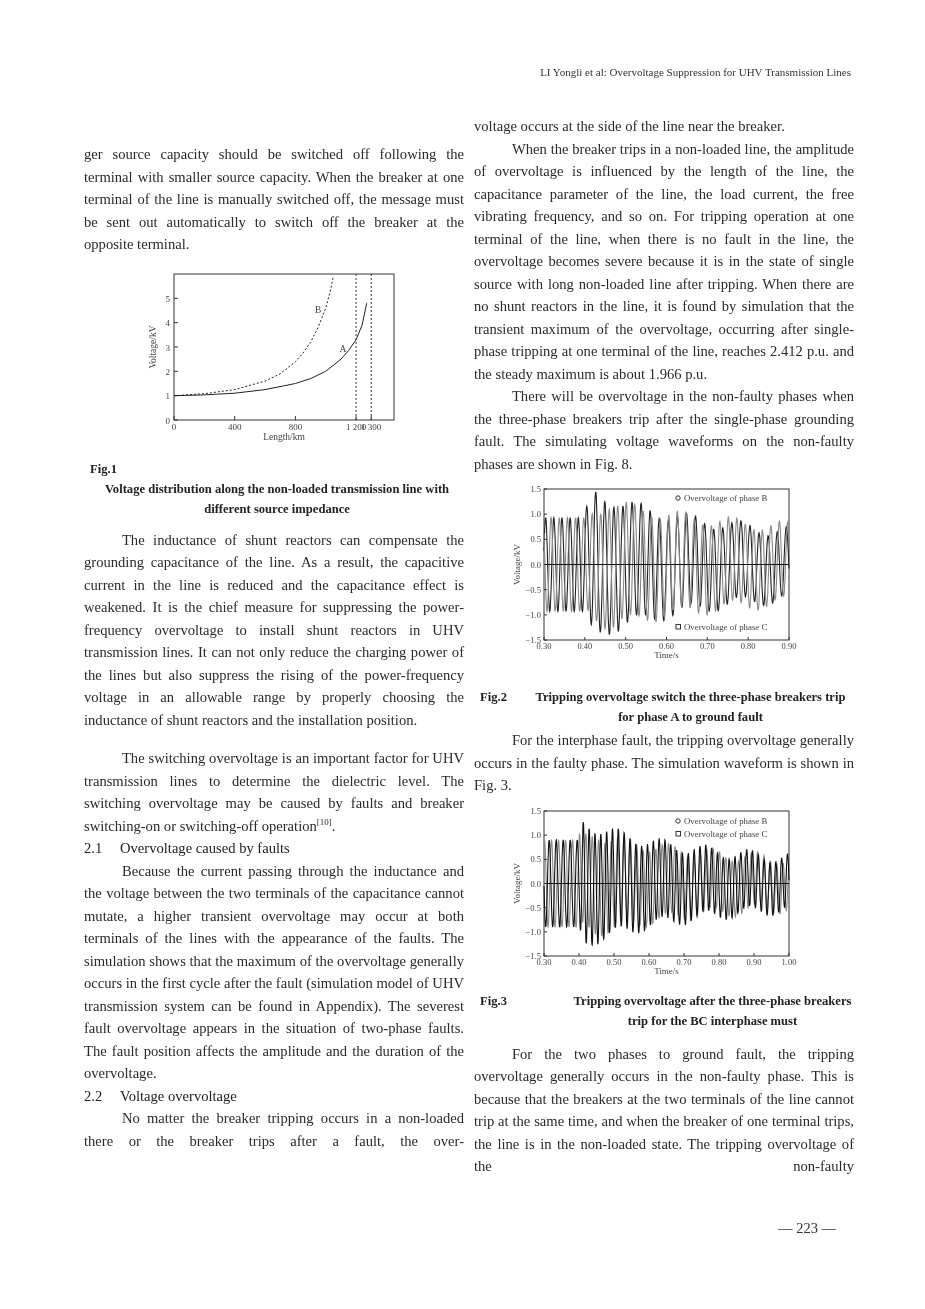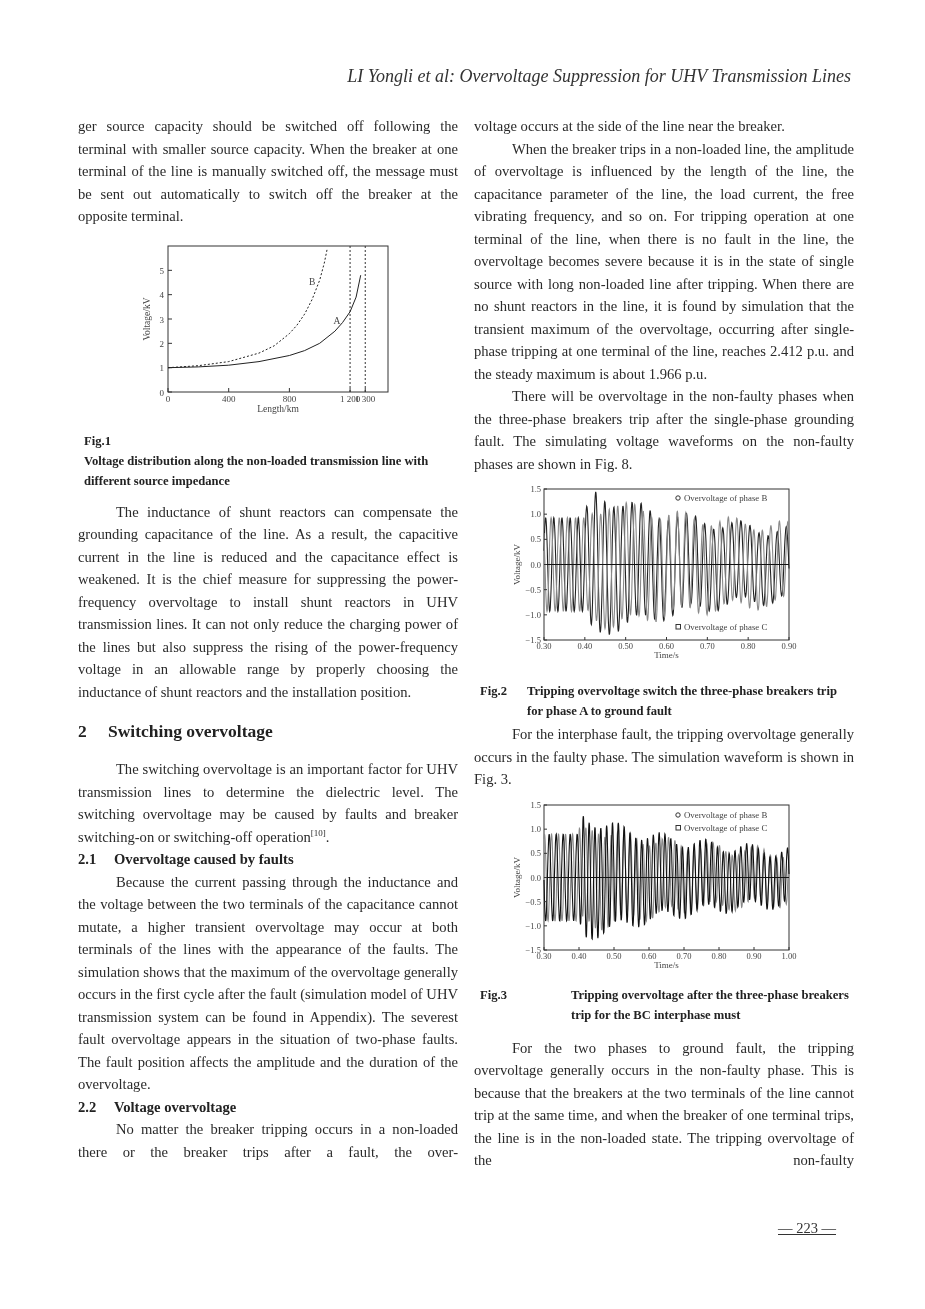--- a/index.html
+++ b/index.html
@@ -1,34 +1,34 @@
 <!DOCTYPE html>
 <html><head>
 <meta charset="utf-8">
 <style>
   html, body { margin: 0; padding: 0; background: #ffffff; }
   body { width: 925px; height: 1309px; position: relative; overflow: hidden;
          font-family: "Liberation Serif", "DejaVu Serif", serif; color: #2a2a2a; }
-  .running-head { position: absolute; top: 66px; right: 74px; font-style: italic; font-size: 18px; color: #333; }
+  .running-head { position: absolute; top: 66px; right: 74px; font-size: 11px; color: #333; }
   .col { position: absolute; top: 115px; width: 380px; }
-  .col-left { left: 78px; }
+  .col-left { left: 84px; margin-top: 28px; }
   .col-right { left: 474px; }
   p.body { margin: 0; font-size: 14.6px; line-height: 22.5px; text-align: justify; text-align-last: auto; }
   p.indent { text-indent: 2.6em; }
   p.last { text-align-last: left; }
   .fig { position: relative; }
   .caption { font-family: "Liberation Serif", serif; font-weight: bold; font-size: 12.6px; line-height: 20px; color: #222; display: flex; }
   .caption .num { flex: 0 0 auto; width: 47px; }
-  .caption .txt { flex: 1; }
+  .caption .txt { flex: 1; text-align: center; }
   h2.sec { font-size: 17.5px; font-weight: bold; margin: 0; color: #222; }
   h2.sec .secnum { display: inline-block; width: 30px; }
-  h3.sub { font-size: 14.6px; font-weight: bold; margin: 0; line-height: 22.5px; color: #222; }
+  h3.sub { font-size: 14.6px; font-weight: normal; margin: 0; line-height: 22.5px; color: #222; }
   h3.sub .secnum { display: inline-block; width: 36px; }
   sup { font-size: 9px; line-height: 0; }
-  .page-num { position: absolute; top: 1220px; left: 778px; font-size: 14.5px; color: #333; text-decoration: underline; }
+  .page-num { position: absolute; top: 1220px; left: 778px; font-size: 14.5px; color: #333; }
   svg text { font-family: "Liberation Serif", serif; fill: #444; }
 </style>
 </head>
 <body>
 
 <div class="running-head">LI Yongli et al: Overvoltage Suppression for UHV Transmission Lines</div>
 
 <div class="col col-left">
   <p class="body last">ger source capacity should be switched off following the terminal with smaller source capacity. When the breaker at one terminal of the line is manually switched off, the message must be sent out automatically to switch off the breaker at the opposite terminal.</p>
 
@@ -67,23 +67,20 @@
         <text x="0" y="0" font-size="9.5" text-anchor="middle" transform="translate(72,81) rotate(-90)">Voltage/kV</text>
       </svg>
   </div>
   <div class="caption" style="margin-top:3px;margin-left:6px;flex-direction:column;">
     <span class="num">Fig.1</span>
     <span class="txt">Voltage distribution along the non-loaded transmission line with different source impedance</span>
   </div>
 
   <p class="body indent last" style="margin-top:10px;">The inductance of shunt reactors can compensate the grounding capacitance of the line. As a result, the capacitive current in the line is reduced and the capacitance effect is weakened. It is the chief measure for suppressing the power-frequency overvoltage to install shunt reactors in UHV transmission lines. It can not only reduce the charging power of the lines but also suppress the rising of the power-frequency voltage in an allowable range by properly choosing the inductance of shunt reactors and the installation position.</p>
 
-  <h2 class="sec" style="margin-top:18px;">
-    <span class="secnum">2</span><span>Switching overvoltage</span>
-  </h2>
 
   <p class="body indent last" style="margin-top:16px;">
     <span>The switching overvoltage is an important factor for UHV transmission lines to determine the dielectric level. The switching overvoltage may be caused by faults and breaker switching-on or switching-off operation</span><sup>[10]</sup><span>.</span>
   </p>
 
   <h3 class="sub">
     <span class="secnum">2.1</span><span>Overvoltage caused by faults</span>
   </h3>
   <p class="body indent last">Because the current passing through the inductance and the voltage between the two terminals of the capacitance cannot mutate, a higher transient overvoltage may occur at both terminals of the lines with the appearance of the faults. The simulation shows that the maximum of the overvoltage generally occurs in the first cycle after the fault (simulation model of UHV transmission system can be found in Appendix). The severest fault overvoltage appears in the situation of two-phase faults. The fault position affects the amplitude and the duration of the overvoltage.</p>
 
@@ -135,21 +132,21 @@
         <text x="192.5" y="175" font-size="9" text-anchor="middle">Time/s</text>
         <text x="0" y="0" font-size="9" text-anchor="middle" transform="translate(46,81.5) rotate(-90)">Voltage/kV</text>
         <rect x="199" y="10" width="114" height="11" fill="#fff"></rect>
         <circle cx="204" cy="15" r="2.2" fill="none" stroke="#333"></circle>
         <text x="210" y="18" font-size="8.8">Overvoltage of phase B</text>
         <rect x="199" y="139" width="114" height="11" fill="#fff"></rect>
         <rect x="202" y="141.5" width="4.5" height="4.5" fill="none" stroke="#333"></rect>
         <text x="210" y="147" font-size="8.8">Overvoltage of phase C</text>
       </svg>
   </div>
-  <div class="caption" style="margin-top:6px;margin-left:6px;">
+  <div class="caption" style="margin-top:12px;margin-left:6px;">
     <span class="num">Fig.2</span>
     <span class="txt">Tripping overvoltage switch the three-phase breakers trip for phase A to ground fault</span>
   </div>
 
   <p class="body indent last" style="margin-top:2px;">For the interphase fault, the tripping overvoltage generally occurs in the faulty phase. The simulation waveform is shown in Fig. 3.</p>
 
   <div class="fig" style="margin-top:8px;height:180px;">
     <svg id="fig3-svg" width="380" height="180" viewBox="0 0 380 180">
         <rect x="70" y="6" width="245" height="145" fill="none" stroke="#333" stroke-width="1"></rect>
         <path d="M70.0 39.7L70.3 36.1L70.5 35.0L70.8 36.5L71.1 40.5L71.4 46.7L71.6 54.8L71.9 64.4L72.2 74.7L72.5 85.3L72.7 95.5L73.0 104.7L73.3 112.3L73.5 117.9L73.8 121.2L74.1 121.9L74.4 120.1L74.6 115.8L74.9 109.2L75.2 100.9L75.4 91.2L75.7 80.8L76.0 70.2L76.3 60.1L76.5 51.1L76.8 43.7L77.1 38.5L77.4 35.5L77.6 35.2L77.9 37.4L78.2 42.0L78.4 48.8L78.7 57.4L79.0 67.3L79.3 77.8L79.5 88.3L79.8 98.3L80.1 107.1L80.3 114.1L80.6 119.1L80.9 121.7L81.2 121.7L81.4 119.1L81.7 114.1L82.0 107.0L82.3 98.2L82.5 88.3L82.8 77.7L83.1 67.2L83.3 57.4L83.6 48.8L83.9 42.0L84.2 37.4L84.4 35.2L84.7 35.5L85.0 38.5L85.2 43.8L85.5 51.1L85.8 60.1L86.1 70.2L86.3 80.8L86.6 91.2L86.9 100.9L87.2 109.3L87.4 115.8L87.7 120.1L88.0 121.9L88.2 121.2L88.5 117.9L88.8 112.3L89.1 104.7L89.3 95.5L89.6 85.3L89.9 74.7L90.1 64.3L90.4 54.8L90.7 46.7L91.0 40.4L91.2 36.5L91.5 35.0L91.8 36.1L92.1 39.7L92.3 45.7L92.6 53.6L92.9 62.9L93.1 73.2L93.4 83.8L93.7 94.1L94.0 103.5L94.2 111.3L94.5 117.3L94.8 120.9L95.0 122.0L95.3 120.5L95.6 116.5L95.9 110.3L96.1 102.2L96.4 92.6L96.7 82.3L97.0 71.7L97.2 61.5L97.5 52.3L97.8 44.7L98.0 39.1L98.3 35.8L98.6 35.1L98.9 36.9L99.1 41.2L99.4 47.8L99.7 56.1L99.9 65.8L100.2 76.2L100.5 86.8L100.8 96.9L101.0 105.9L101.3 113.3L101.6 118.5L101.8 121.5L102.1 121.8L102.4 119.6L102.7 115.0L102.9 108.2L103.2 99.6L103.5 89.7L103.8 79.2L104.0 68.7L104.3 58.7L104.6 49.9L104.8 42.9L105.1 32.1L105.4 29.4L105.7 29.9L105.9 33.4L106.2 39.8L106.5 48.6L106.8 59.1L107.0 70.7L107.3 82.5L107.6 93.6L107.8 103.3L108.1 110.8L108.4 115.6L108.7 117.3L108.9 115.9L109.2 111.4L109.5 104.1L109.7 94.5L110.0 83.4L110.3 71.5L110.6 59.7L110.8 48.9L111.1 39.8L111.4 33.1L111.7 29.3L111.9 28.7L112.2 31.4L112.5 37.2L112.7 45.6L113.0 56.2L113.3 68.1L113.6 80.6L113.8 92.7L114.1 103.5L114.4 112.4L114.6 118.7L114.9 121.9L115.2 121.8L115.5 118.4L115.7 112.0L116.0 103.0L116.3 92.1L116.5 80.1L116.8 67.8L117.1 56.2L117.4 46.1L117.6 38.2L117.9 33.2L118.2 31.4L118.5 33.0L118.7 37.9L119.0 45.7L119.3 56.0L119.5 68.0L119.8 80.9L120.1 93.8L120.4 105.6L120.6 115.8L120.9 123.4L121.2 127.9L121.4 129.1L121.7 126.9L122.0 121.3L122.3 112.9L122.5 102.2L122.8 90.0L123.1 77.2L123.4 64.9L123.6 53.8L123.9 44.9L124.2 38.6L124.4 35.6L124.7 36.0L125.0 39.7L125.3 46.6L125.5 56.0L125.8 67.5L126.1 80.0L126.3 92.8L126.6 104.8L126.9 115.4L127.2 123.6L127.4 129.0L127.7 131.1L128.0 129.9L128.3 125.4L128.5 117.9L128.8 108.1L129.1 96.5L129.3 84.1L129.6 71.8L129.9 60.3L130.2 50.6L130.4 43.4L130.7 39.0L131.0 38.0L131.3 40.2L131.5 45.5L131.8 53.6L132.1 63.8L132.3 75.4L132.6 87.6L132.9 99.4L133.2 110.0L133.4 118.7L133.7 124.8L134.0 127.9L134.2 127.8L134.5 124.4L134.8 118.0L135.1 109.1L135.3 98.3L135.6 86.3L135.9 74.1L136.2 62.4L136.4 52.1L136.7 44.0L137.0 38.5L137.2 36.1L137.5 36.9L137.8 40.8L138.1 47.6L138.3 56.6L138.6 67.3L138.9 78.8L139.1 90.4L139.4 101.1L139.7 110.2L140.0 117.0L140.2 121.0L140.5 122.0L140.8 119.8L141.1 114.6L141.3 106.8L141.6 96.9L141.9 85.6L142.1 73.7L142.4 62.1L142.7 51.5L143.0 42.8L143.2 36.4L143.5 33.0L143.8 32.6L144.0 35.3L144.3 40.8L144.6 48.8L144.9 58.7L145.1 69.7L145.4 81.0L145.7 91.8L145.9 101.4L146.2 109.0L146.5 114.0L146.8 116.2L147.0 115.3L147.3 111.4L147.6 104.8L147.9 96.1L148.1 85.6L148.4 74.4L148.7 63.1L148.9 52.5L149.2 43.4L149.5 36.5L149.8 32.2L150.0 30.9L150.3 32.5L150.6 37.1L150.8 44.2L151.1 53.3L151.4 63.8L151.7 74.9L151.9 85.9L152.2 95.9L152.5 104.2L152.8 110.2L153.0 113.6L153.3 114.1L153.6 111.6L153.8 106.4L154.1 98.8L154.4 89.4L154.7 78.9L154.9 68.1L155.2 57.7L155.5 48.4L155.8 41.1L156.0 36.1L156.3 33.9L156.6 34.6L156.8 38.1L157.1 44.3L157.4 52.7L157.7 62.6L157.9 73.4L158.2 84.4L158.5 94.7L158.7 103.6L159.0 110.5L159.3 114.9L159.6 116.6L159.8 115.4L160.1 111.4L160.4 105.0L160.6 96.6L160.9 86.9L161.2 76.5L161.5 66.3L161.7 56.9L162.0 49.1L162.3 43.5L162.6 40.3L162.8 40.0L163.1 42.5L163.4 47.6L163.6 55.1L163.9 64.3L164.2 74.6L164.5 85.3L164.7 95.6L165.0 104.8L165.3 112.3L165.5 117.6L165.8 120.2L166.1 120.1L166.4 117.2L166.6 111.8L166.9 104.3L167.2 95.2L167.5 85.2L167.7 75.1L168.0 65.5L168.3 57.2L168.5 50.8L168.8 46.7L169.1 45.2L169.4 46.5L169.6 50.5L169.9 56.8L170.2 65.0L170.4 74.5L170.7 84.7L171.0 94.8L171.3 104.1L171.5 112.0L171.8 117.8L172.1 121.2L172.4 121.9L172.6 120.0L172.9 115.4L173.2 108.6L173.4 100.1L173.7 90.5L174.0 80.4L174.3 70.6L174.5 61.8L174.8 54.7L175.1 49.6L175.3 47.0L175.6 47.0L175.9 49.7L176.2 54.8L176.4 62.0L176.7 70.7L177.0 80.2L177.3 90.0L177.5 99.2L177.8 107.2L178.1 113.5L178.3 117.5L178.6 119.1L178.9 117.9L179.2 114.2L179.4 108.2L179.7 100.4L180.0 91.2L180.3 81.3L180.5 71.4L180.8 62.3L181.1 54.5L181.3 48.6L181.6 45.0L181.9 43.9L182.2 45.4L182.4 49.4L182.7 55.5L183.0 63.4L183.2 72.3L183.5 81.7L183.8 90.9L184.1 99.1L184.3 105.9L184.6 110.6L184.9 112.9L185.2 112.7L185.4 110.0L185.7 104.9L186.0 97.9L186.2 89.3L186.5 79.8L186.8 70.1L187.1 60.9L187.3 52.7L187.6 46.2L187.9 41.9L188.1 39.9L188.4 40.5L188.7 43.5L189.0 48.8L189.2 55.9L189.5 64.4L189.8 73.5L190.1 82.7L190.3 91.2L190.6 98.4L190.9 103.9L191.1 107.2L191.4 108.1L191.7 106.5L192.0 102.5L192.2 96.4L192.5 88.7L192.8 79.9L193.0 70.6L193.3 61.4L193.6 53.2L193.9 46.4L194.1 41.4L194.4 38.8L194.7 38.6L194.9 40.8L195.2 45.4L195.5 51.9L195.8 59.9L196.0 68.8L196.3 78.0L196.6 86.8L196.9 94.6L197.1 100.8L197.4 105.1L197.7 107.0L197.9 106.6L198.2 103.7L198.5 98.7L198.8 91.9L199.0 83.9L199.3 75.1L199.6 66.3L199.9 58.0L200.1 50.9L200.4 45.6L200.7 42.3L200.9 41.4L201.2 42.9L201.5 46.7L201.8 52.5L202.0 60.0L202.3 68.6L202.6 77.7L202.8 86.6L203.1 94.8L203.4 101.7L203.7 106.8L203.9 109.7L204.2 110.3L204.5 108.5L204.8 104.5L205.0 98.6L205.3 91.2L205.6 82.9L205.8 74.3L206.1 66.1L206.4 58.7L206.7 52.9L206.9 49.0L207.2 47.2L207.5 47.9L207.7 50.8L208.0 55.8L208.3 62.6L208.6 70.6L208.8 79.4L209.1 88.3L209.4 96.6L209.6 103.9L209.9 109.5L210.2 113.1L210.5 114.5L210.7 113.6L211.0 110.4L211.3 105.2L211.6 98.5L211.8 90.6L212.1 82.1L212.4 73.8L212.6 66.1L212.9 59.7L213.2 55.0L213.5 52.4L213.7 52.0L214.0 53.9L214.3 57.9L214.5 63.8L214.8 71.1L215.1 79.3L215.4 87.9L215.6 96.1L215.9 103.5L216.2 109.5L216.5 113.7L216.7 115.7L217.0 115.5L217.3 113.0L217.5 108.4L217.8 102.2L218.1 94.6L218.4 86.3L218.6 77.8L218.9 69.8L219.2 62.9L219.4 57.4L219.7 53.8L220.0 52.4L220.3 53.2L220.5 56.2L220.8 61.1L221.1 67.6L221.4 75.2L221.6 83.3L221.9 91.3L222.2 98.8L222.4 105.0L222.7 109.6L223.0 112.2L223.3 112.6L223.5 110.9L223.8 107.0L224.1 101.3L224.3 94.1L224.6 86.0L224.9 77.6L225.2 69.4L225.4 62.0L225.7 55.9L226.0 51.5L226.3 49.2L226.5 49.1L226.8 51.1L227.1 55.1L227.3 60.8L227.6 67.8L227.9 75.5L228.2 83.4L228.4 90.9L228.7 97.5L229.0 102.6L229.3 105.8L229.5 107.0L229.8 106.1L230.1 103.0L230.3 98.0L230.6 91.5L230.9 83.9L231.2 75.7L231.4 67.5L231.7 59.9L232.0 53.4L232.2 48.5L232.5 45.5L232.8 44.6L233.1 45.9L233.3 49.2L233.6 54.2L233.9 60.8L234.1 68.2L234.4 76.0L234.7 83.7L235.0 90.6L235.2 96.3L235.5 100.3L235.8 102.4L236.1 102.4L236.3 100.3L236.6 96.2L236.9 90.5L237.1 83.6L237.4 75.8L237.7 67.9L238.0 60.4L238.2 53.7L238.5 48.5L238.8 45.0L239.0 43.5L239.3 44.1L239.6 46.7L239.9 51.3L240.1 57.4L240.4 64.6L240.7 72.4L241.0 80.2L241.2 87.6L241.5 93.8L241.8 98.6L242.0 101.6L242.3 102.6L242.6 101.5L242.9 98.4L243.1 93.6L243.4 87.3L243.7 80.2L243.9 72.6L244.2 65.2L244.5 58.5L244.8 52.9L245.0 49.0L245.3 46.9L245.6 46.9L245.9 49.0L246.1 52.9L246.4 58.5L246.7 65.4L246.9 73.0L247.2 80.9L247.5 88.5L247.8 95.2L248.0 100.7L248.3 104.4L248.6 106.2L248.8 106.0L249.1 103.8L249.4 99.8L249.7 94.2L249.9 87.5L250.2 80.3L250.5 72.9L250.8 66.1L251.0 60.2L251.3 55.7L251.6 53.0L251.8 52.3L252.1 53.6L252.4 56.8L252.7 61.7L252.9 68.1L253.2 75.3L253.5 83.0L253.7 90.6L254.0 97.5L254.3 103.4L254.6 107.7L254.8 110.1L255.1 110.6L255.4 109.1L255.7 105.7L255.9 100.7L256.2 94.4L256.5 87.3L256.7 80.0L257.0 72.9L257.3 66.6L257.6 61.5L257.8 58.0L258.1 56.4L258.4 56.8L258.6 59.1L258.9 63.2L259.2 68.8L259.5 75.5L259.7 82.8L260.0 90.1L260.3 97.1L260.6 103.1L260.8 107.7L261.1 110.7L261.4 111.7L261.6 110.8L261.9 107.9L262.2 103.3L262.5 97.4L262.7 90.5L263.0 83.1L263.3 75.8L263.5 69.0L263.8 63.3L264.1 59.1L264.4 56.6L264.6 56.0L264.9 57.4L265.2 60.6L265.5 65.4L265.7 71.4L266.0 78.2L266.3 85.3L266.5 92.2L266.8 98.3L267.1 103.3L267.4 106.7L267.6 108.2L267.9 107.9L268.2 105.6L268.4 101.5L268.7 96.0L269.0 89.4L269.3 82.1L269.5 74.7L269.8 67.6L270.1 61.5L270.4 56.6L270.6 53.4L270.9 52.0L271.2 52.5L271.4 54.9L271.7 59.0L272.0 64.5L272.3 70.8L272.5 77.7L272.8 84.6L273.1 90.9L273.4 96.2L273.6 100.1L273.9 102.3L274.2 102.7L274.4 101.1L274.7 97.8L275.0 92.9L275.3 86.7L275.5 79.7L275.8 72.5L276.1 65.4L276.3 59.0L276.6 53.7L276.9 50.0L277.2 48.0L277.4 47.9L277.7 49.6L278.0 53.2L278.3 58.1L278.5 64.2L278.8 71.0L279.1 77.9L279.3 84.5L279.6 90.3L279.9 94.9L280.2 97.8L280.4 99.0L280.7 98.4L281.0 95.9L281.2 91.7L281.5 86.2L281.8 79.8L282.1 72.9L282.3 65.9L282.6 59.5L282.9 54.1L283.1 50.0L283.4 47.5L283.7 46.9L284.0 48.1L284.2 51.1L284.5 55.7L284.8 61.6L285.1 68.3L285.3 75.3L285.6 82.2L285.9 88.4L286.1 93.6L286.4 97.3L286.7 99.4L287.0 99.6L287.2 98.0L287.5 94.7L287.8 89.9L288.0 84.1L288.3 77.6L288.6 70.9L288.9 64.5L289.1 58.9L289.4 54.4L289.7 51.5L290.0 50.4L290.2 51.1L290.5 53.6L290.8 57.7L291.0 63.2L291.3 69.6L291.6 76.6L291.9 83.6L292.1 90.2L292.4 95.9L292.7 100.2L292.9 103.0L293.2 104.0L293.5 103.2L293.8 100.6L294.0 96.5L294.3 91.1L294.6 85.0L294.9 78.4L295.1 72.0L295.4 66.1L295.7 61.3L295.9 57.9L296.2 56.1L296.5 56.1L296.8 57.9L297.0 61.4L297.3 66.3L297.6 72.3L297.9 79.0L298.1 85.9L298.4 92.6L298.7 98.5L298.9 103.2L299.2 106.5L299.5 108.1L299.8 107.9L300.0 105.9L300.3 102.2L300.6 97.3L300.8 91.3L301.1 84.8L301.4 78.2L301.7 72.1L301.9 66.8L302.2 62.7L302.5 60.1L302.8 59.3L303.0 60.2L303.3 62.9L303.6 67.1L303.8 72.5L304.1 78.7L304.4 85.3L304.7 91.9L304.9 97.8L305.2 102.8L305.5 106.5L305.7 108.5L306.0 108.7L306.3 107.2L306.6 104.0L306.8 99.4L307.1 93.6L307.4 87.2L307.6 80.4L307.9 73.9L308.2 68.1L308.5 63.4L308.7 60.1L309.0 58.4L309.3 58.5L309.6 60.3L309.8 63.7L310.1 68.5L310.4 74.2L310.6 80.5L310.9 86.8L311.2 92.8L311.5 98.0L311.7 101.9L312.0 104.4L312.3 105.2L312.5 104.2L312.8 101.5L313.1 97.3L313.4 91.8L313.6 85.5L313.9 78.8L314.2 72.1L314.5 66.0L314.7 60.7L315.0 56.8" fill="none" stroke="#8a8a8a" stroke-width="1.1"></path>

